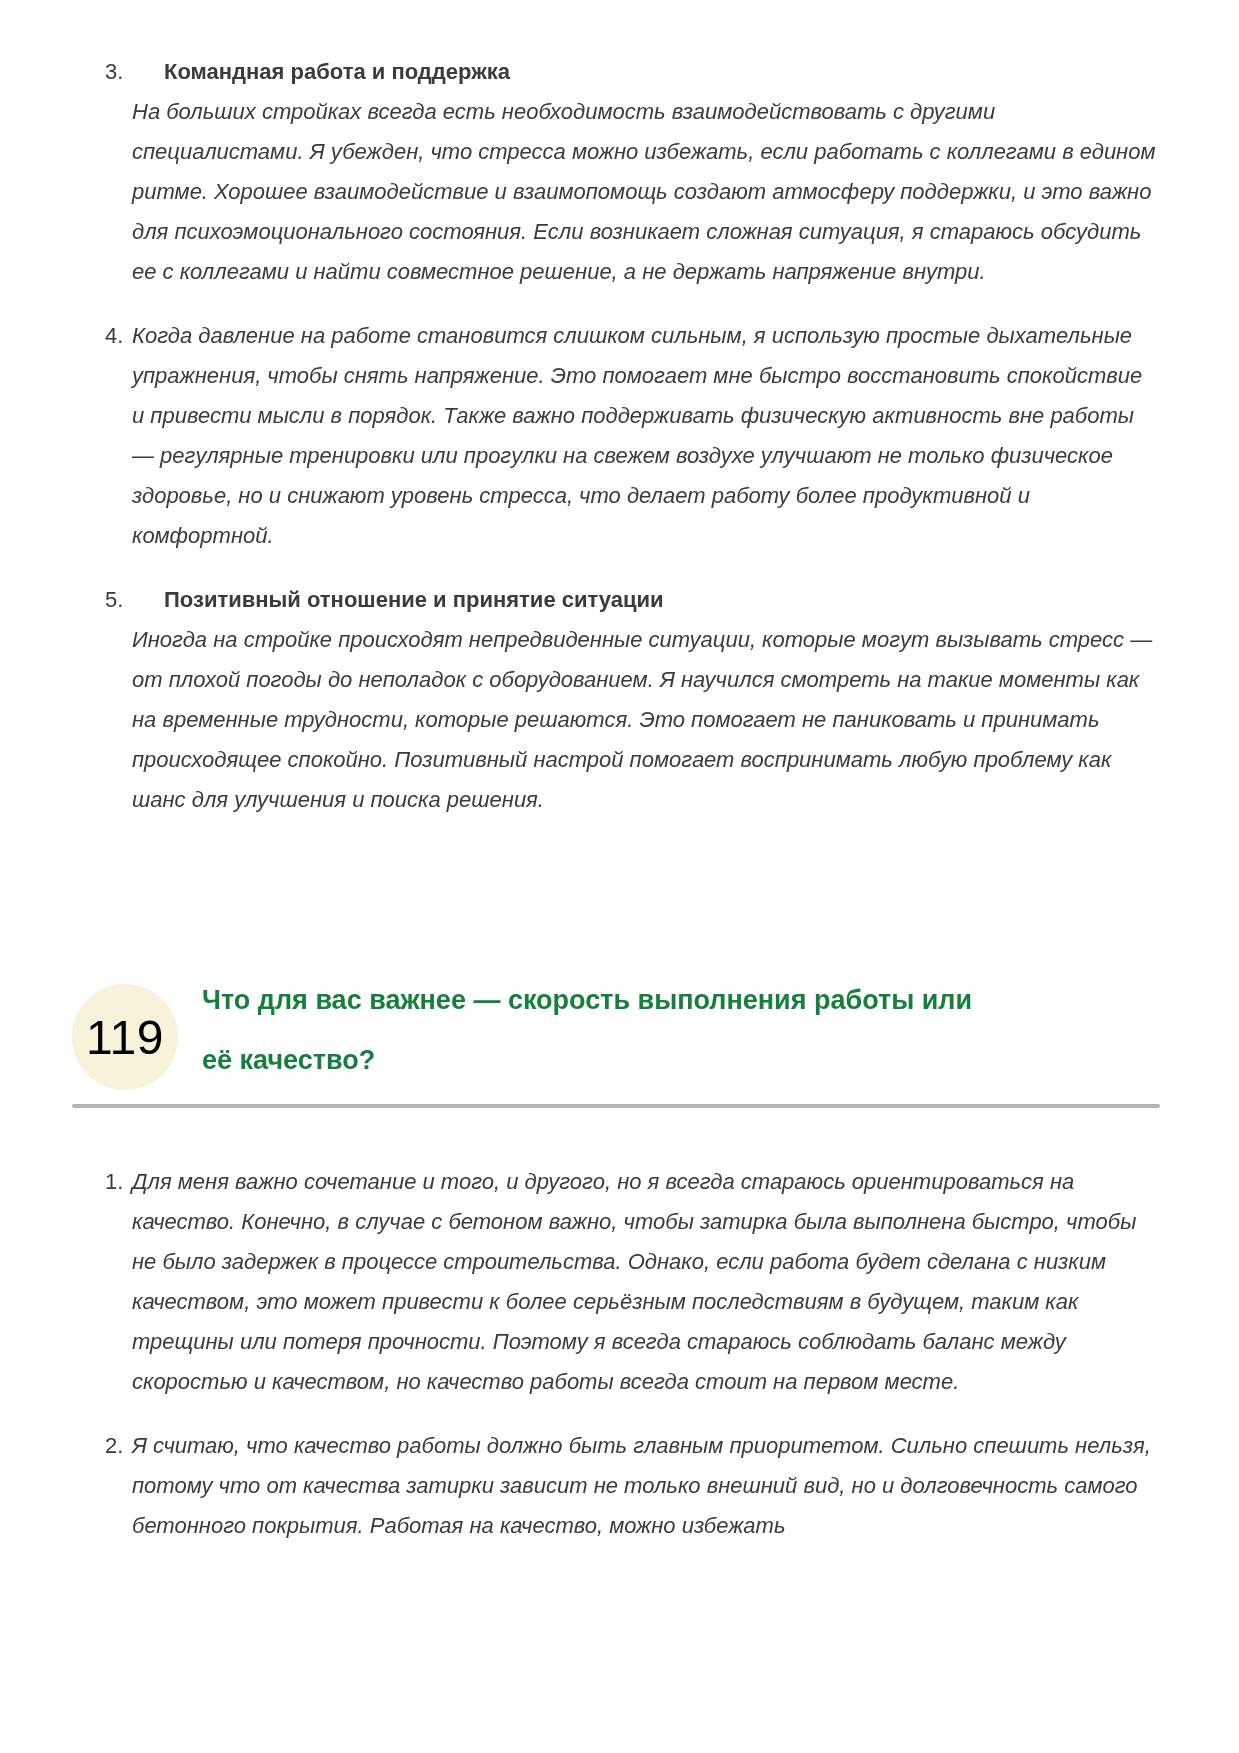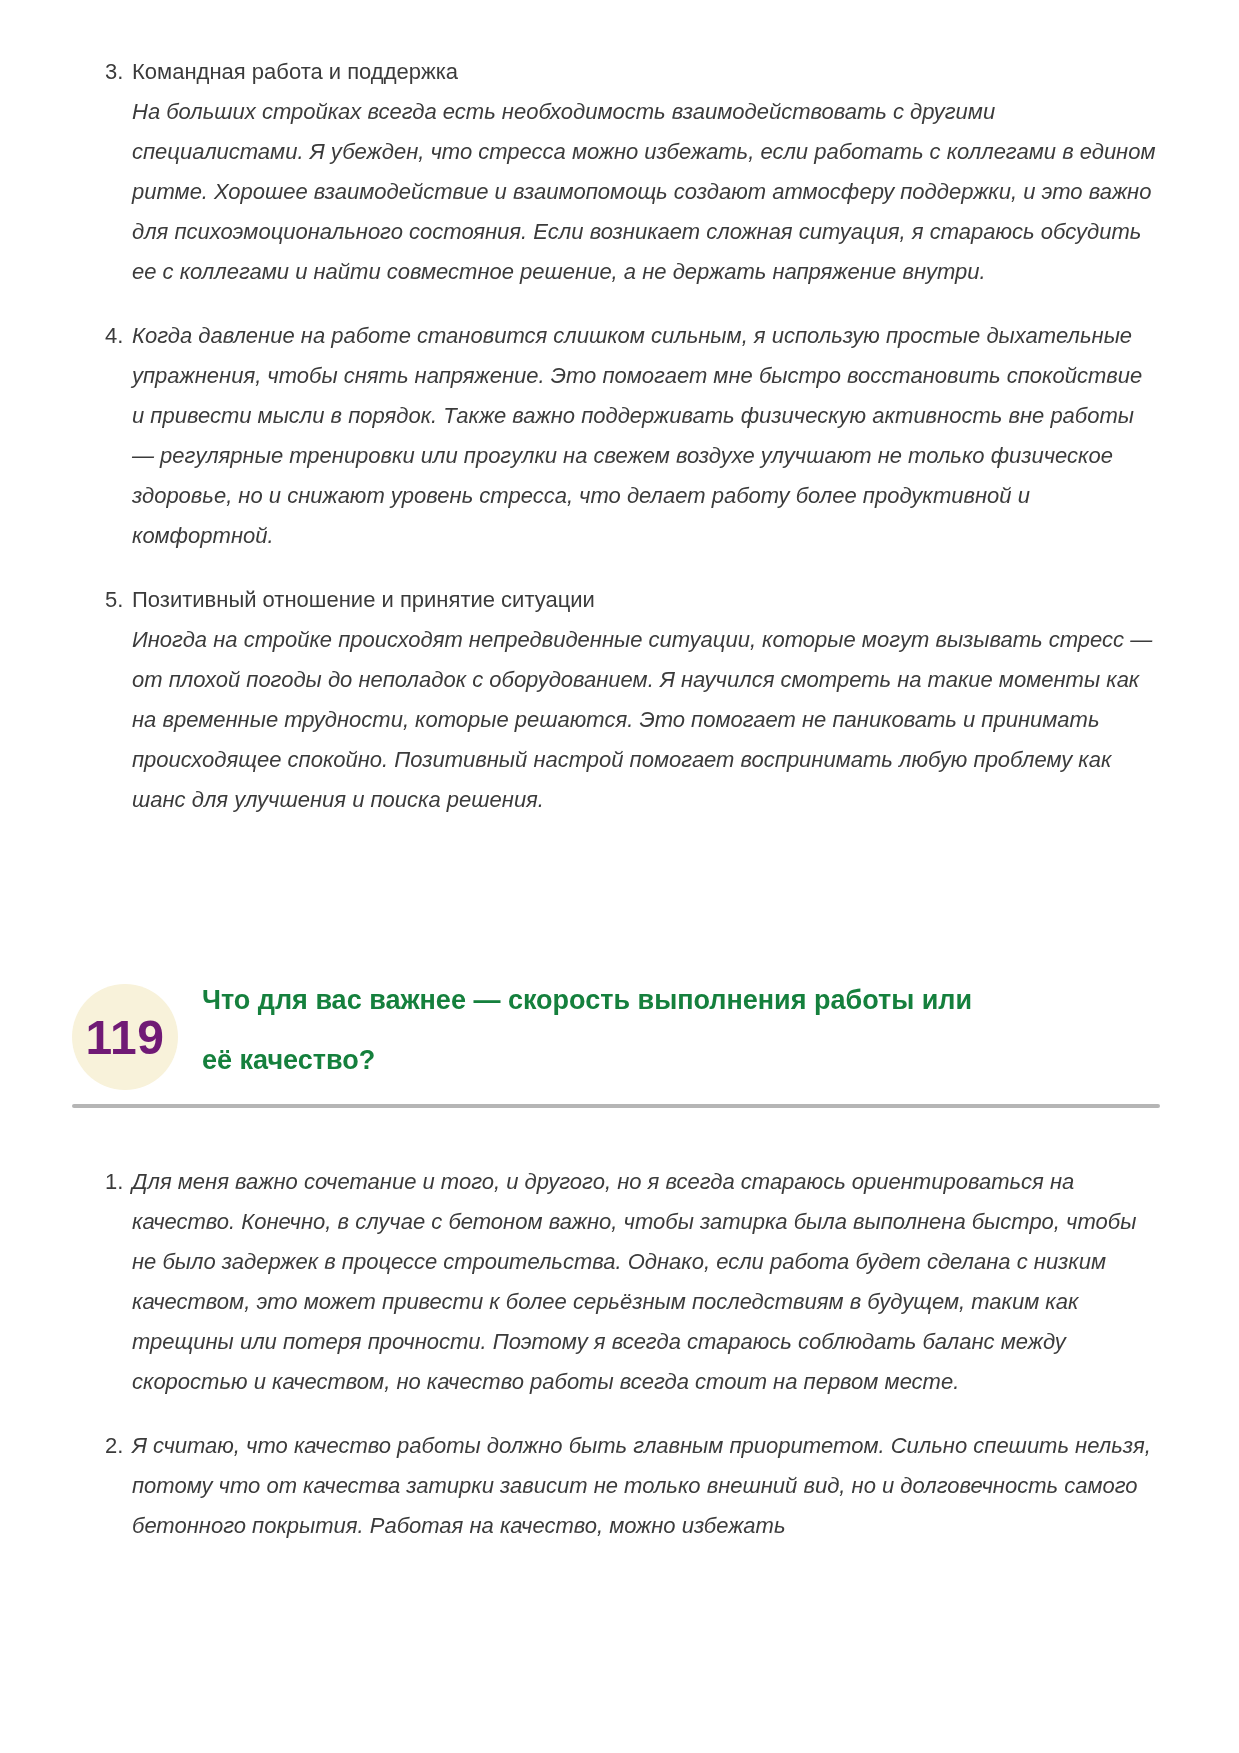--- a/index.html
+++ b/index.html
@@ -30,41 +30,41 @@
     font-size: 22px;
     line-height: 40px;
     color: #3b3b3b;
   }
   .qa-item:last-child { margin-bottom: 0; }
   .num {
     flex: 0 0 27px;
     line-height: 40px;
   }
   .item-content { flex: 1 1 auto; min-width: 0; }
-  .item-heading { font-weight: 400; }
+  .item-heading { font-weight: 700; margin-left: 32px; }
   .item-body { font-weight: 400; font-style: italic; }
 
   .question-section { margin-top: 150px; }
   .question-header {
     display: flex;
     align-items: flex-start;
   }
   .badge {
     flex: 0 0 106px;
     width: 106px;
     height: 106px;
     margin-top: 14px;
     border-radius: 50%;
     background: #f8f2da;
     display: flex;
     align-items: center;
     justify-content: center;
     font-size: 48px;
-    font-weight: 700;
-    color: #701a75;
+    font-weight: 400;
+    color: #000000;
     letter-spacing: 0.5px;
   }
   .question-title {
     margin: 0 0 0 24px;
     font-size: 27px;
     font-weight: 700;
     line-height: 60px;
     color: #15803d;
     max-width: 780px;
   }

